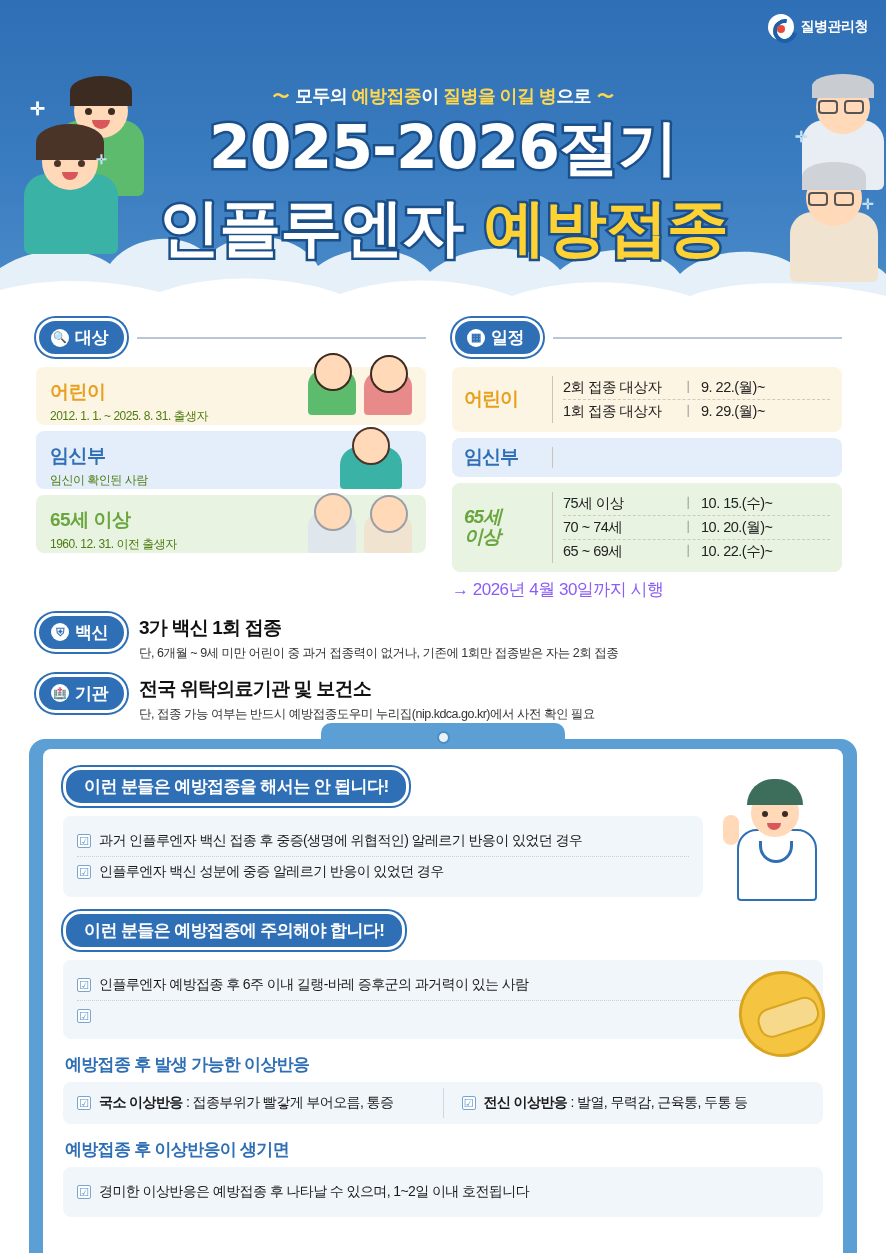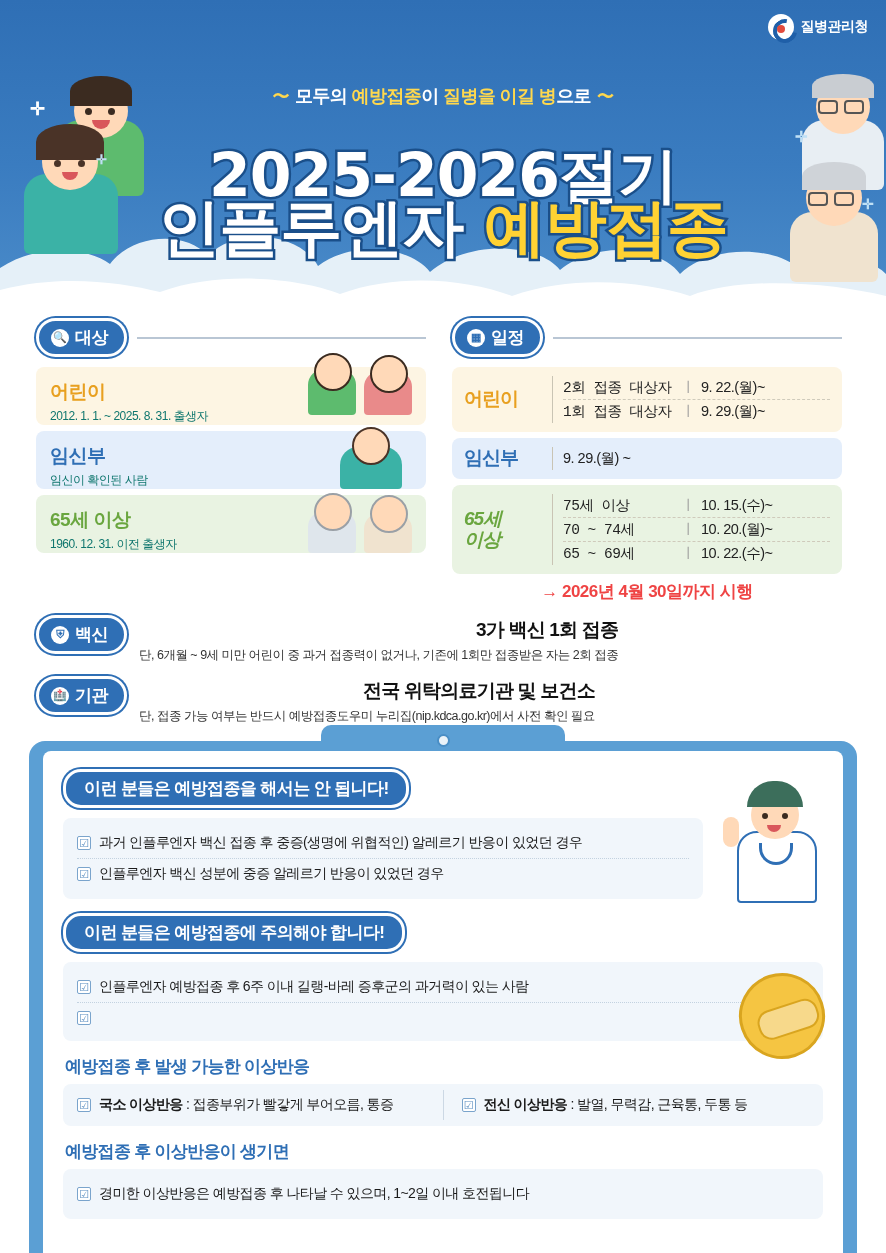--- a/index.html
+++ b/index.html
@@ -52,21 +52,21 @@
   .hero-slogan {
     position: absolute; top: 84px; left: 0; width: 886px;
     text-align: center; color: #ffffff; font-size: 18px; font-weight: bold;
     letter-spacing: -0.6px; z-index: 5;
   }
   .hero-slogan .hl-y { color: #ffd84d; }
   .hero-slogan .hl-n { color: #ffffff; }
   .slogan-mark { color: #ffd84d; font-size: 17px; padding: 0 6px; }
 
   .hero-title1 {
-    position: absolute; top: 136px; left: 0; width: 886px; text-align: center;
+    position: absolute; top: 108px; left: 0; width: 886px; text-align: center;
     font-size: 60px; font-weight: bold; letter-spacing: -1px; z-index: 5;
     color: #ffffff;
     -webkit-text-stroke: 5px #1a4f8a;
     paint-order: stroke fill;
     font-family: "DejaVu Sans", sans-serif;
   }
   .hero-title2 {
     position: absolute; top: 186px; left: 0; width: 886px; text-align: center;
     font-size: 62px; font-weight: bold; letter-spacing: -1px; z-index: 5;
     font-family: "DejaVu Sans", sans-serif;
@@ -114,47 +114,47 @@
     position: relative; border-radius: 8px; margin-bottom: 6px;
     padding: 12px 14px; height: 58px; overflow: hidden;
   }
   .tc-1 { background: #fdf5e3; }
   .tc-2 { background: #e4eefb; }
   .tc-3 { background: #e9f3e2; }
   .tc-title { font-size: 19px; font-weight: bold; letter-spacing: -0.5px; }
   .tc-1 .tc-title { color: #e8a020; }
   .tc-2 .tc-title { color: #2f6fb5; }
   .tc-3 .tc-title { color: #6aa63f; }
-  .tc-sub { font-size: 12px; color: #0f766e; margin-top: 3px; letter-spacing: -0.5px; }
+  .tc-sub { font-size: 12px; color: #4d7c0f; margin-top: 3px; letter-spacing: -0.5px; }
 
   .sched-card {
     border-radius: 8px; margin-bottom: 6px; padding: 9px 12px;
     display: flex; align-items: center; gap: 10px;
   }
   .sc-1 { background: #fdf5e3; }
   .sc-2 { background: #e4eefb; }
   .sc-3 { background: #e9f3e2; }
   .sc-label { width: 78px; font-size: 19px; font-weight: bold; letter-spacing: -1px; line-height: 1.1; }
   .sc-1 .sc-label { color: #e8a020; }
   .sc-2 .sc-label { color: #2f6fb5; }
   .sc-3 .sc-label { color: #6aa63f; }
   .sc-divider { width: 1px; align-self: stretch; background: #c9c4b4; }
   .sc-rows { flex: 1; }
   .sc-row { display: flex; font-size: 14.5px; color: #222; letter-spacing: -0.5px; padding: 2px 0; }
   .sc-row + .sc-row { border-top: 1px dashed #cfcabb; }
-  .sc-a { width: 112px; font-family: Liberation Mono, monospace; }
+  .sc-a { width: 112px; }
   .sc-bar { color: #999; padding: 0 6px; }
   .sched-note {
-    text-align: center; color: #ef4444; font-size: 17px; font-weight: bold;
+    text-align: left; color: #8b5cf6; font-size: 17px; font-weight: normal;
     letter-spacing: -0.5px; margin-top: 6px;
   }
 
   
   .info-row { display: flex; align-items: flex-start; gap: 12px; margin-top: 12px; padding: 0 36px; }
-  .info-body { padding-top: 2px; text-align: right; }
+  .info-body { padding-top: 2px; }
   .info-title { font-size: 19px; font-weight: bold; color: #111; letter-spacing: -0.8px; }
   .info-sub { font-size: 12.5px; color: #333; margin-top: 4px; letter-spacing: -0.5px; }
 
   
   .tablet {
     position: relative; margin: 16px auto 0 auto; width: 828px; height: 545px;
     background: #5b9fd4; border-radius: 16px 16px 0 0; padding: 10px 14px 0 14px;
   }
   .tablet-notch {
     position: absolute; top: -16px; left: 50%; transform: translateX(-50%);
@@ -337,25 +337,20 @@
                 <span class="sc-a">1회 접종 대상자</span>
                 <span class="sc-bar">ㅣ</span>
                 <span>9. 29.(월)~</span>
               </div>
             </div>
           </div>
 
           <div class="sched-card sc-2">
             <div class="sc-label">임신부</div>
             <div class="sc-divider"></div>
-            <div class="sc-rows">
-              <div class="sc-row">
-                <span>9. 29.(월) ~</span>
-              </div>
-            </div>
           </div>
 
           <div class="sched-card sc-3">
             <div class="sc-label" style="white-space:pre-line;font-style:italic;">65세
 이상</div>
             <div class="sc-divider"></div>
             <div class="sc-rows">
               <div class="sc-row">
                 <span class="sc-a">75세 이상</span>
                 <span class="sc-bar">ㅣ</span>

